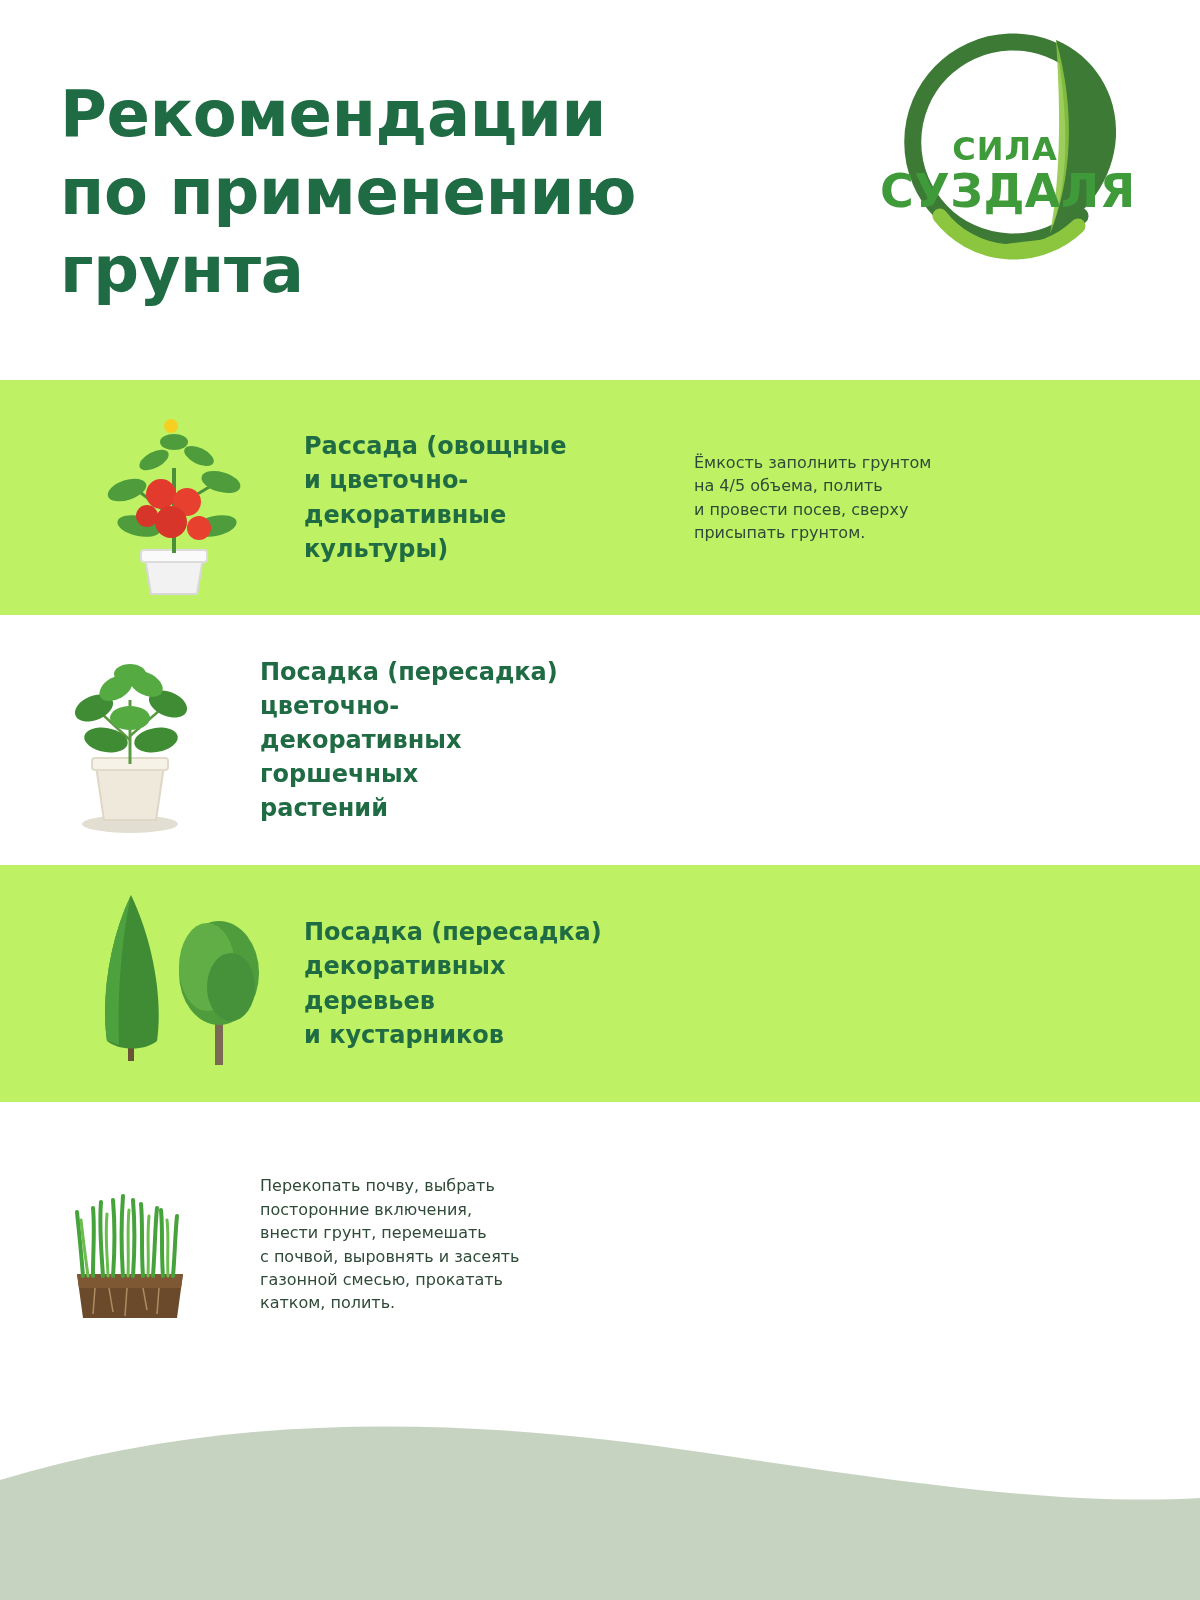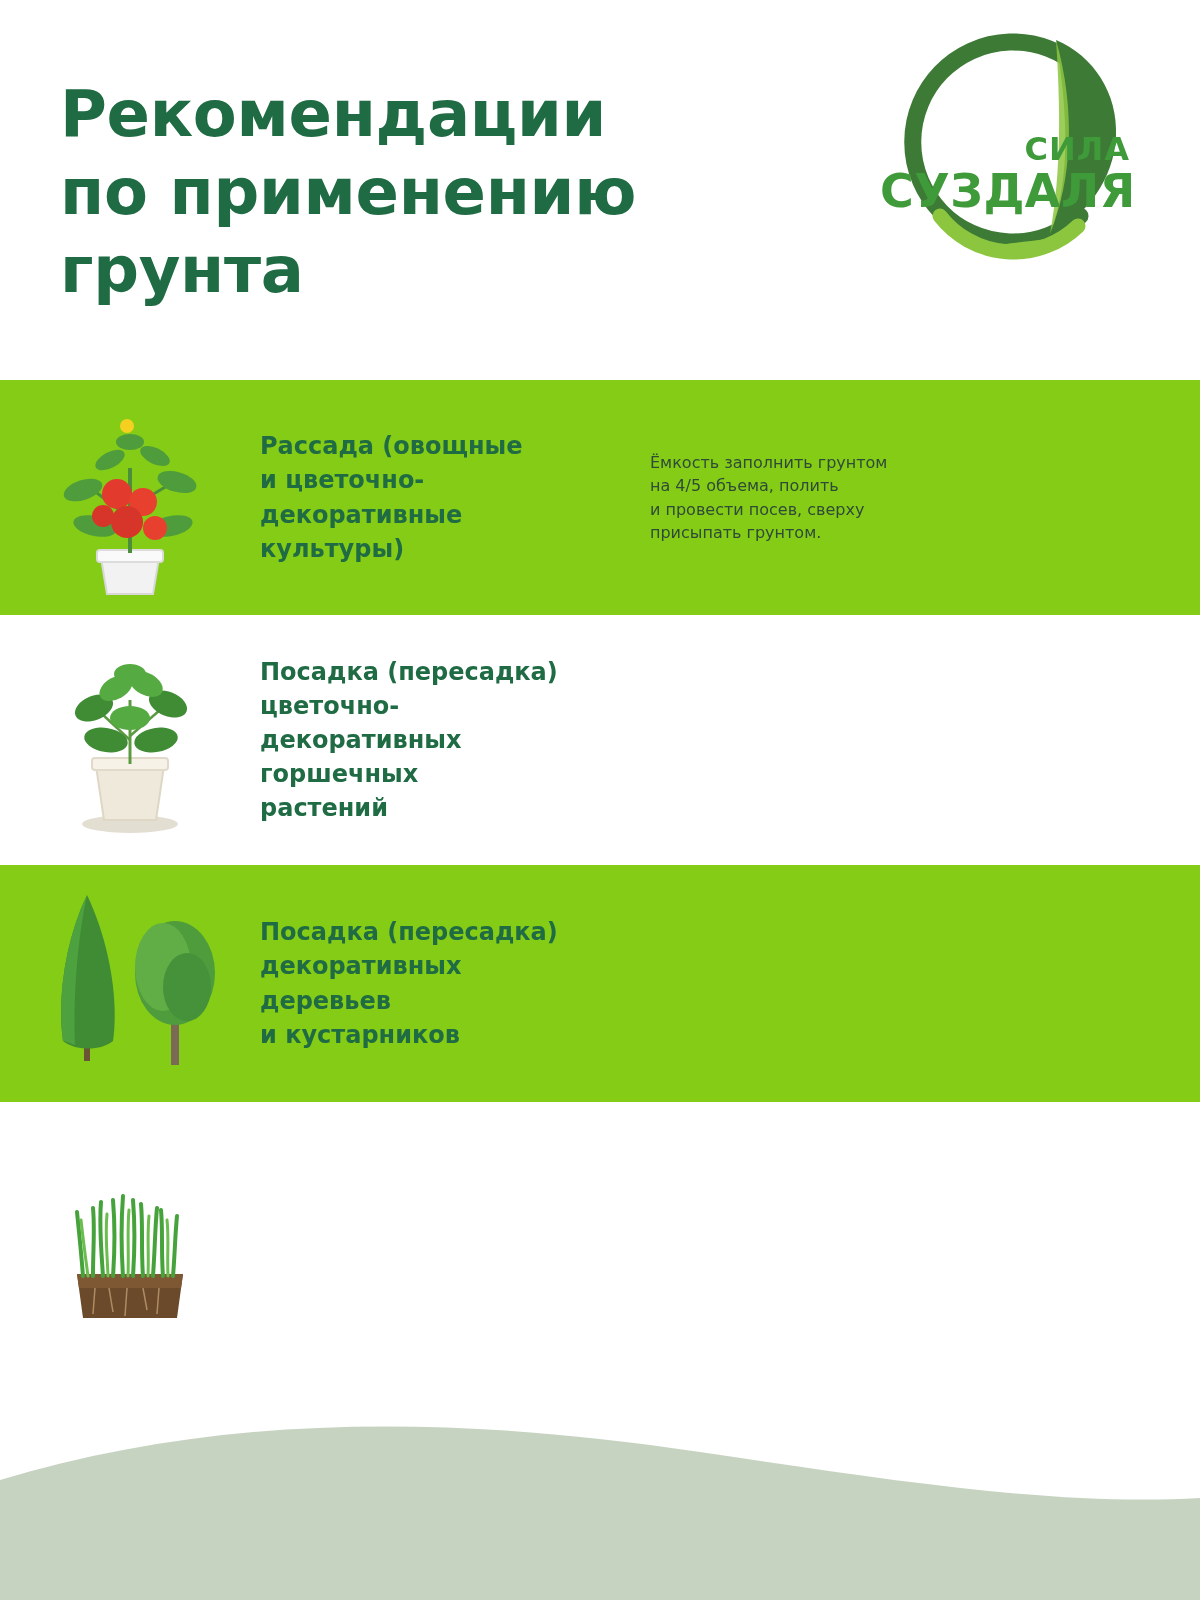--- a/index.html
+++ b/index.html
@@ -52,42 +52,41 @@
     text-align: center;
     pointer-events: none;
   }
   .logo-line1 {
     display: block;
     font-size: 32px;
     font-weight: 700;
     color: #3f9a3a;
     letter-spacing: 1px;
     line-height: 1.08;
-    text-align: right;
   }
   .logo-line2 {
     display: block;
     font-size: 46px;
     font-weight: 700;
     color: #3f9a3a;
     letter-spacing: 0.5px;
     line-height: 1.08;
   }
 
   
   .rows {
     position: relative;
   }
   .row {
     display: flex;
     align-items: center;
     box-sizing: border-box;
     padding: 0 60px 0 0;
   }
-  .row.shaded { background: #84cc16; }
+  .row.shaded { background: #bef264; padding-left: 44px; }
   .row.plain  { background: #ffffff; }
 
   .cell-img {
     width: 260px;
     flex: 0 0 260px;
     display: flex;
     align-items: center;
     justify-content: center;
   }
   .cell-title {
@@ -282,19 +281,25 @@
         </g>
         <g stroke="#6bbd4d" stroke-width="3" stroke-linecap="round" fill="none">
           <path d="M53 126 C 50 104, 48 88, 46 70"></path>
           <path d="M73 126 C 72 100, 70 84, 72 64"></path>
           <path d="M93 126 C 94 100, 92 82, 94 60"></path>
           <path d="M113 126 C 114 102, 112 86, 114 66"></path>
           <path d="M133 126 C 132 104, 134 88, 132 70"></path>
         </g>
       </svg>
     </div>
+    <div class="cell-desc">Перекопать почву, выбрать
+посторонние включения,
+внести грунт, перемешать
+с почвой, выровнять и засеять
+газонной смесью, прокатать
+катком, полить.</div>
   </div>
 
 </div>
 
 <svg class="footer-wave" viewBox="0 0 1200 190" preserveAspectRatio="none">
   <path d="M0,70 C 200,10 420,0 700,42 C 900,72 1060,96 1200,88 L1200,190 L0,190 Z" fill="#c7d3c1"></path>
 </svg>
 
 </body></html>

